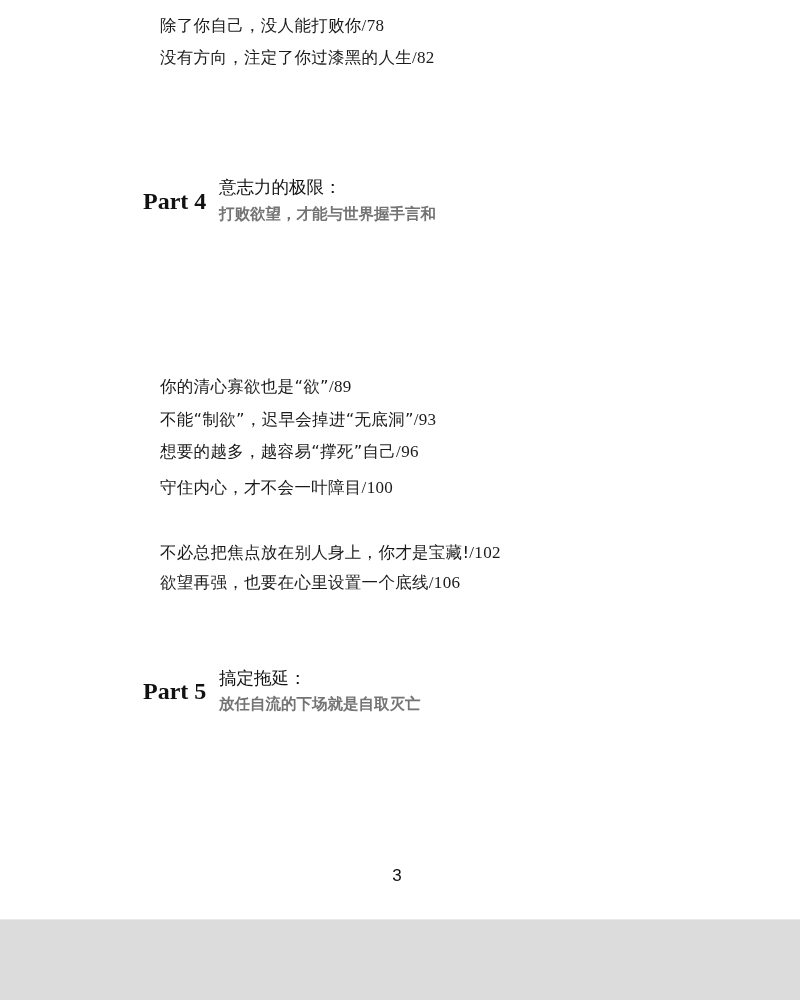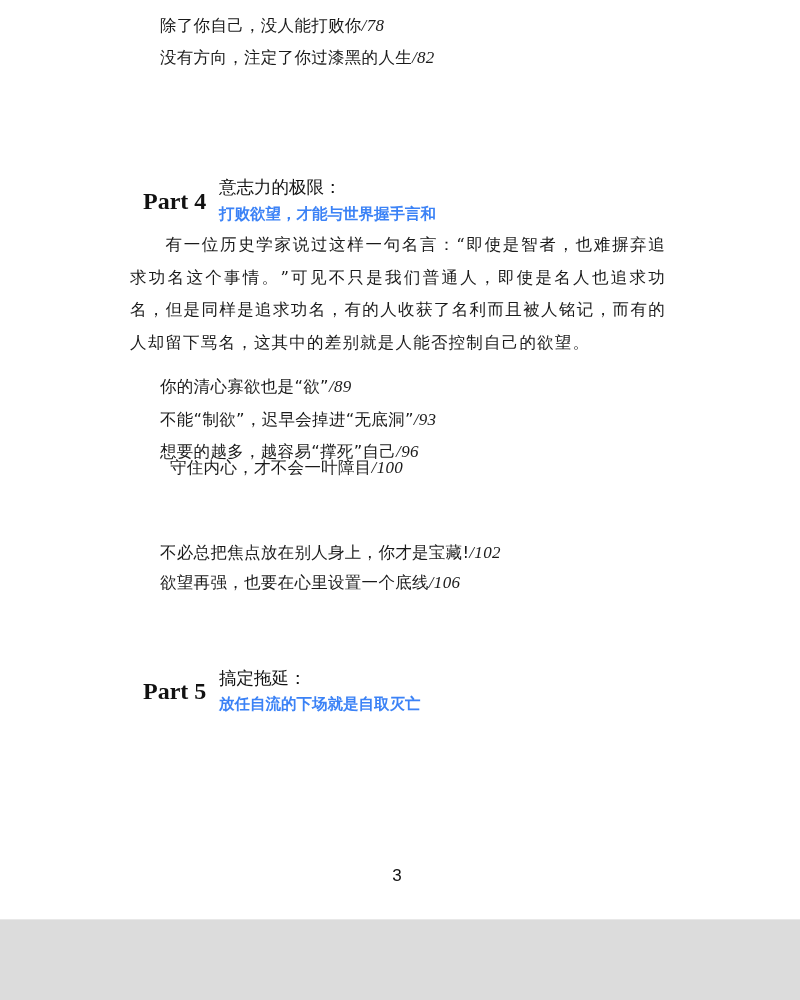--- a/index.html
+++ b/index.html
@@ -36,21 +36,20 @@
     line-height: 24px;
     font-family: "DejaVu Sans", sans-serif;
     font-size: 16.5px;
     color: #1a1a1a;
     white-space: nowrap;
     letter-spacing: 0.3px;
   }
   .toc-item .pg {
     font-family: "Liberation Serif", serif;
     font-size: 17px;
-    font-style: italic;
   }
   .part-label {
     position: absolute;
     left: 143px;
     font-family: "Liberation Serif", serif;
     font-weight: bold;
     font-size: 24px;
     color: #111;
     white-space: nowrap;
     line-height: 28px;
@@ -66,21 +65,21 @@
     white-space: nowrap;
     line-height: 22px;
     height: 22px;
   }
   .part-subtitle {
     position: absolute;
     left: 219px;
     font-family: "DejaVu Sans", sans-serif;
     font-weight: bold;
     font-size: 15.5px;
-    color: #3b82f6;
+    color: #737373;
     white-space: nowrap;
     line-height: 22px;
     height: 22px;
   }
   .para {
     position: absolute;
     left: 130px;
     width: 536px;
     font-family: "DejaVu Serif", serif;
     font-size: 16.5px;
@@ -112,32 +111,31 @@
     <span>除了你自己，没人能打败你</span><span class="pg">/78</span>
   </div>
   <div class="toc-item" style="top:46px;">
     <span>没有方向，注定了你过漆黑的人生</span><span class="pg">/82</span>
   </div>
 
   <div class="part-label" style="top:187px;">Part 4</div>
   <div class="part-title" style="top:176px;">意志力的极限：</div>
   <div class="part-subtitle" style="top:203px;">打败欲望，才能与世界握手言和</div>
 
-  <p class="para" style="top:229px;">有一位历史学家说过这样一句名言：“即使是智者，也难摒弃追求功名这个事情。”可见不只是我们普通人，即使是名人也追求功名，但是同样是追求功名，有的人收获了名利而且被人铭记，而有的人却留下骂名，这其中的差别就是人能否控制自己的欲望。</p>
 
   <div class="toc-item" style="top:375px;">
     <span>你的清心寡欲也是“欲”</span><span class="pg">/89</span>
   </div>
   <div class="toc-item" style="top:408px;">
     <span>不能“制欲”，迟早会掉进“无底洞”</span><span class="pg">/93</span>
   </div>
   <div class="toc-item" style="top:440px;">
     <span>想要的越多，越容易“撑死”自己</span><span class="pg">/96</span>
   </div>
-  <div class="toc-item" style="top:456px;margin-left:10px;">
+  <div class="toc-item" style="top:476px;">
     <span>守住内心，才不会一叶障目</span><span class="pg">/100</span>
   </div>
   <div class="toc-item" style="top:505px;margin-top:36px;">
     <span>不必总把焦点放在别人身上，你才是宝藏!</span><span class="pg">/102</span>
   </div>
   <div class="toc-item" style="top:537px;margin-top:34px;">
     <span>欲望再强，也要在心里设置一个底线</span><span class="pg">/106</span>
   </div>
 
   <div class="part-label" style="top:677px;">Part 5</div>

